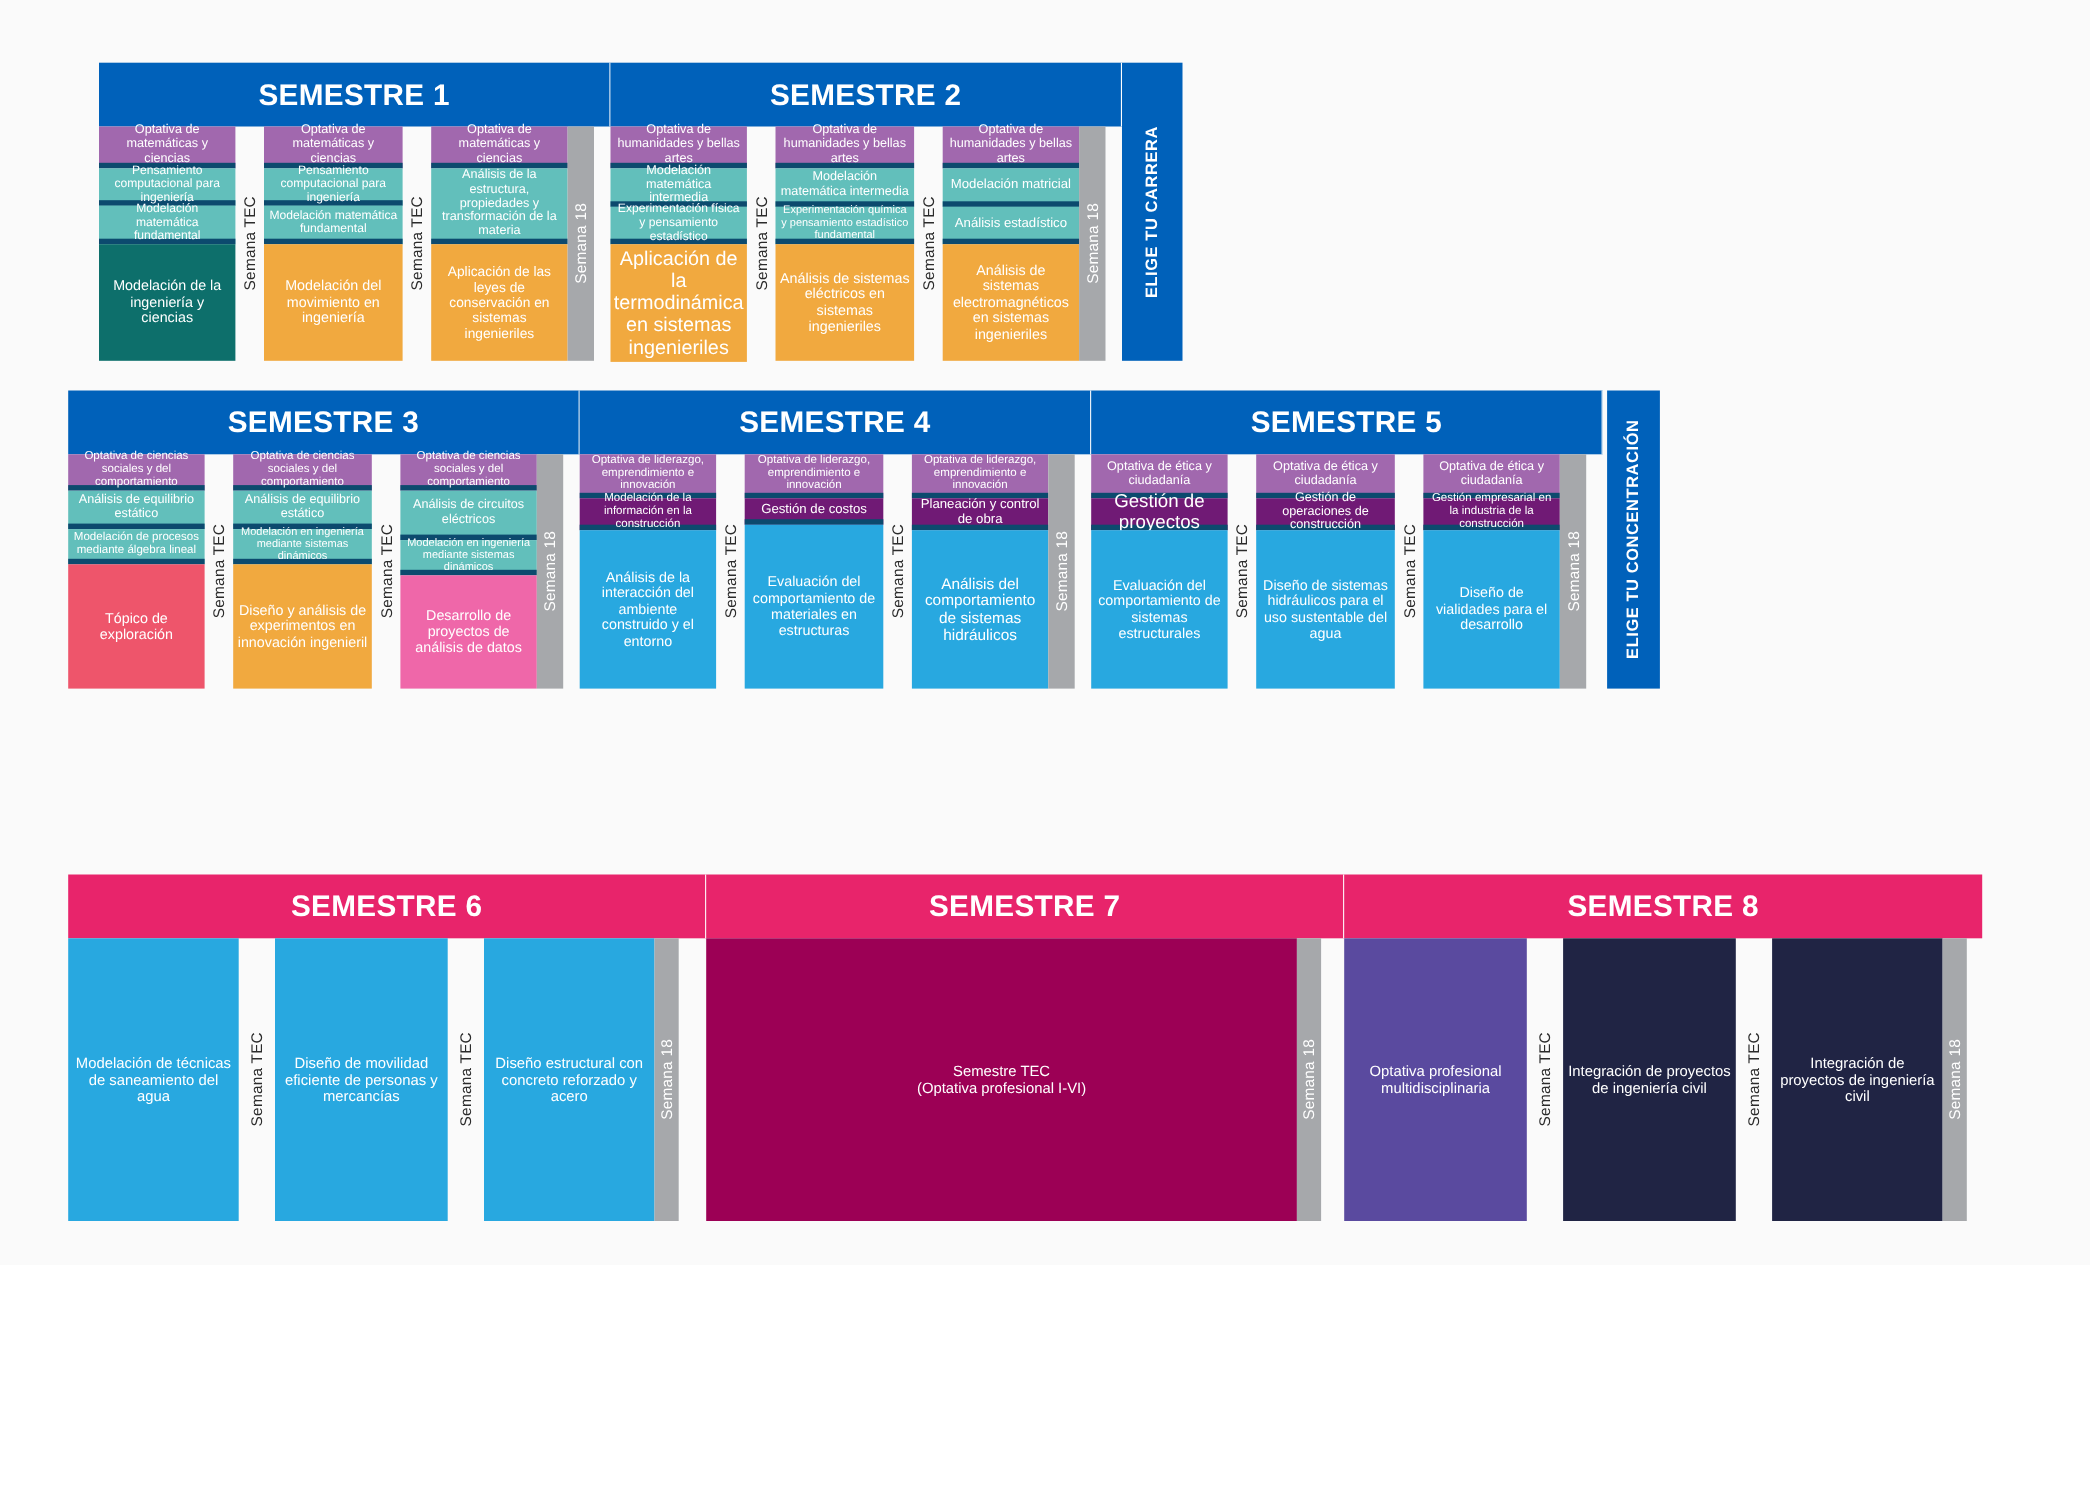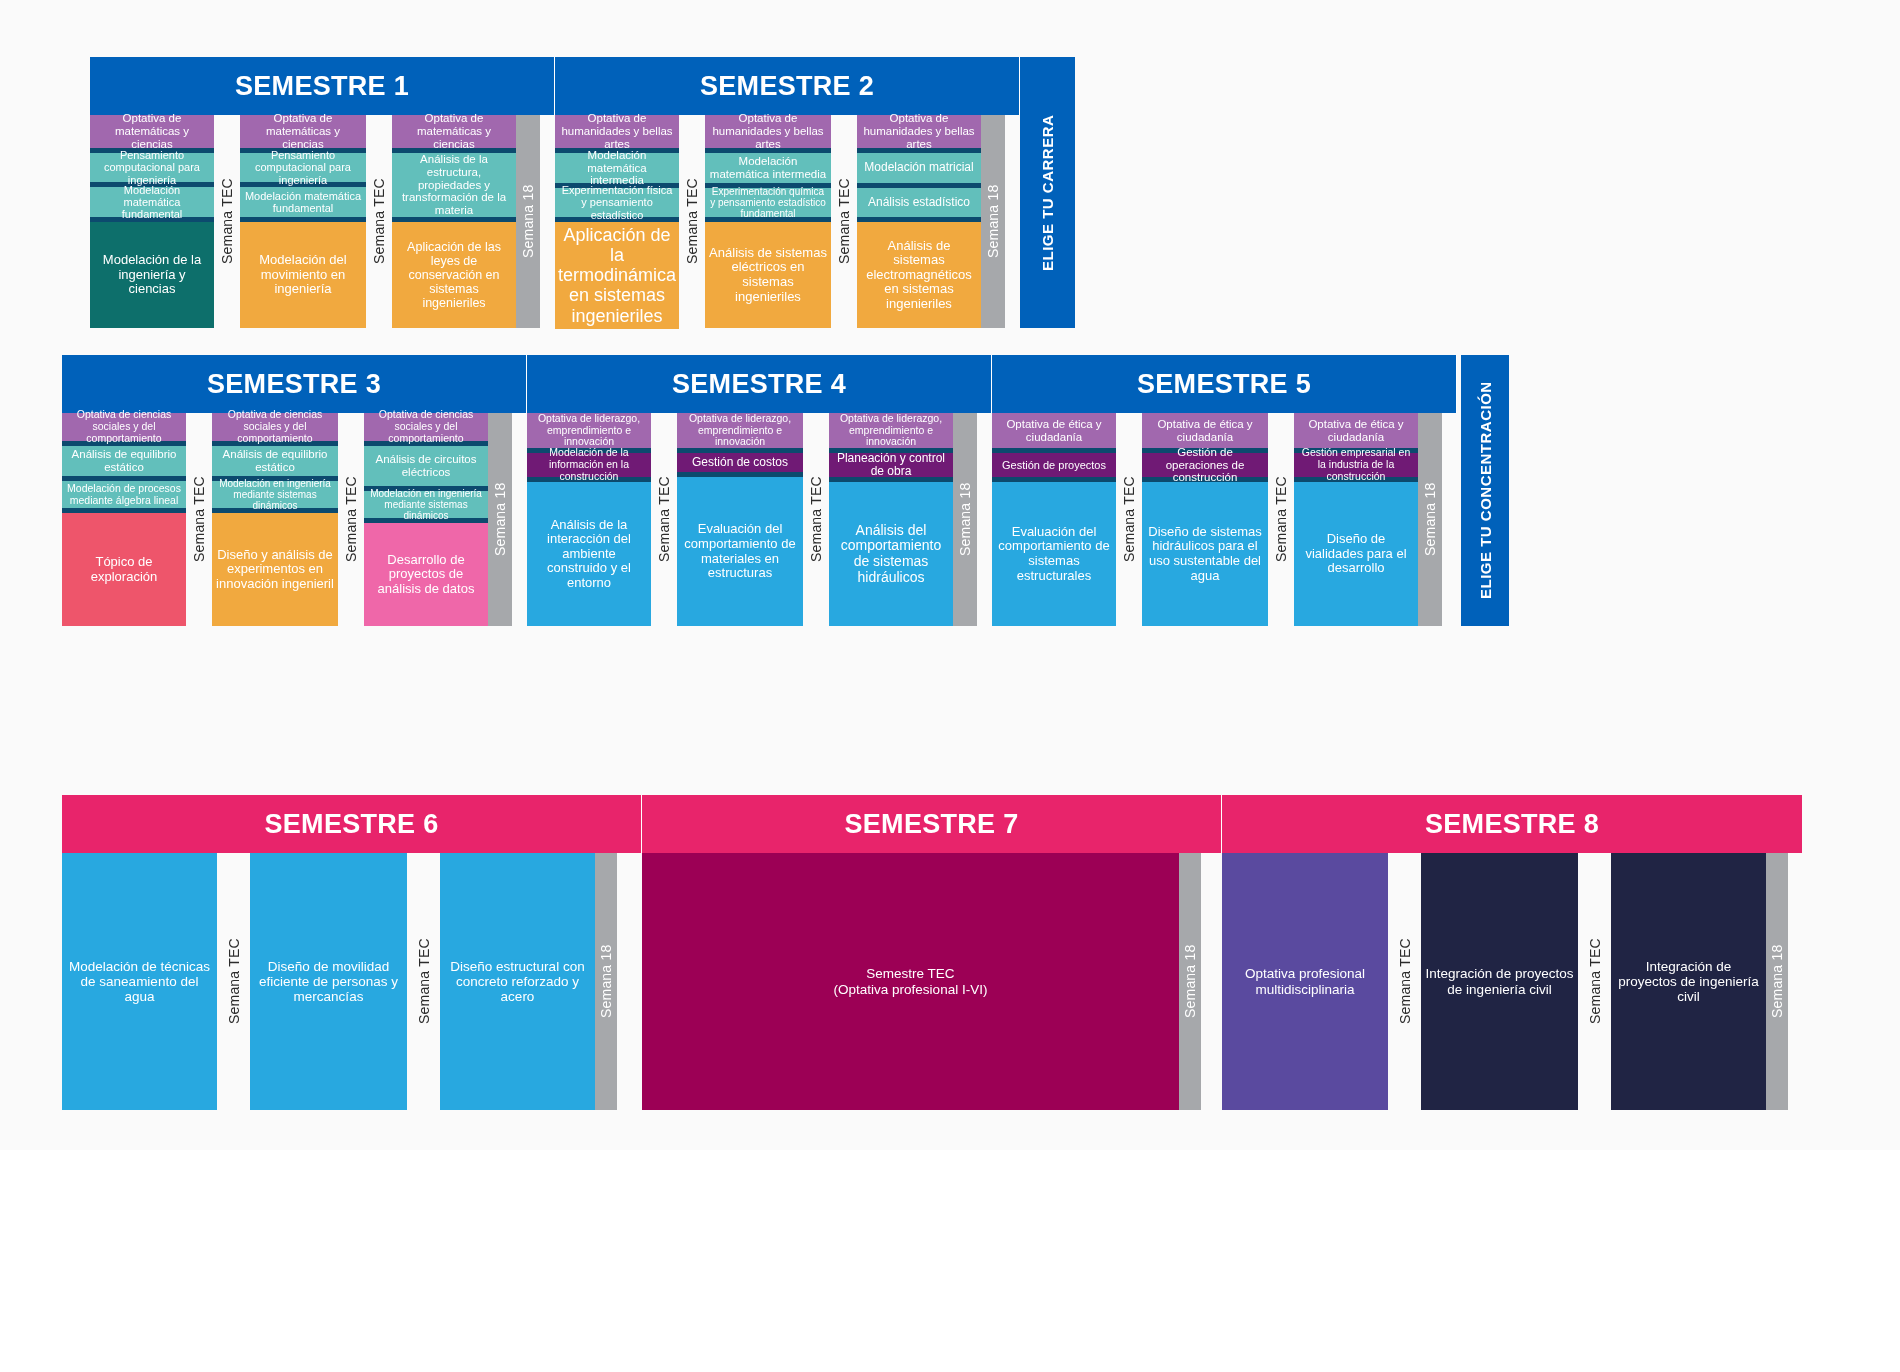--- a/index.html
+++ b/index.html
@@ -215,21 +215,21 @@
       </div>
       <div class="sep s18">Semana 18</div>
     </div>
   </div>
 
   <div class="sem-group">
     <div class="sem-header blue" style="width:465px;">SEMESTRE 5</div>
     <div class="sem-body" style="height:213px;">
       <div class="col" style="width:124px;">
         <div class="cell purple" style="height:40px;font-size:11.5px;">Optativa de ética y ciudadanía</div>
-        <div class="cell navyblue" style="height:29px;font-size:11px;">Gestión de proyectos</div>
+        <div class="cell navyblue" style="height:29px;font-size:17px;">Gestión de proyectos</div>
         <div class="cell ltblue" style="flex:1;font-size:13px;">Evaluación del comportamiento de sistemas estructurales</div>
       </div>
       <div class="sep tec">Semana TEC</div>
       <div class="col" style="width:126px;">
         <div class="cell purple" style="height:40px;font-size:11.5px;">Optativa de ética y ciudadanía</div>
         <div class="cell navyblue" style="height:29px;font-size:11.5px;">Gestión de operaciones de construcción</div>
         <div class="cell ltblue" style="flex:1;font-size:13px;">Diseño de sistemas hidráulicos para el uso sustentable del agua</div>
       </div>
       <div class="sep tec">Semana TEC</div>
       <div class="col" style="width:124px;">

